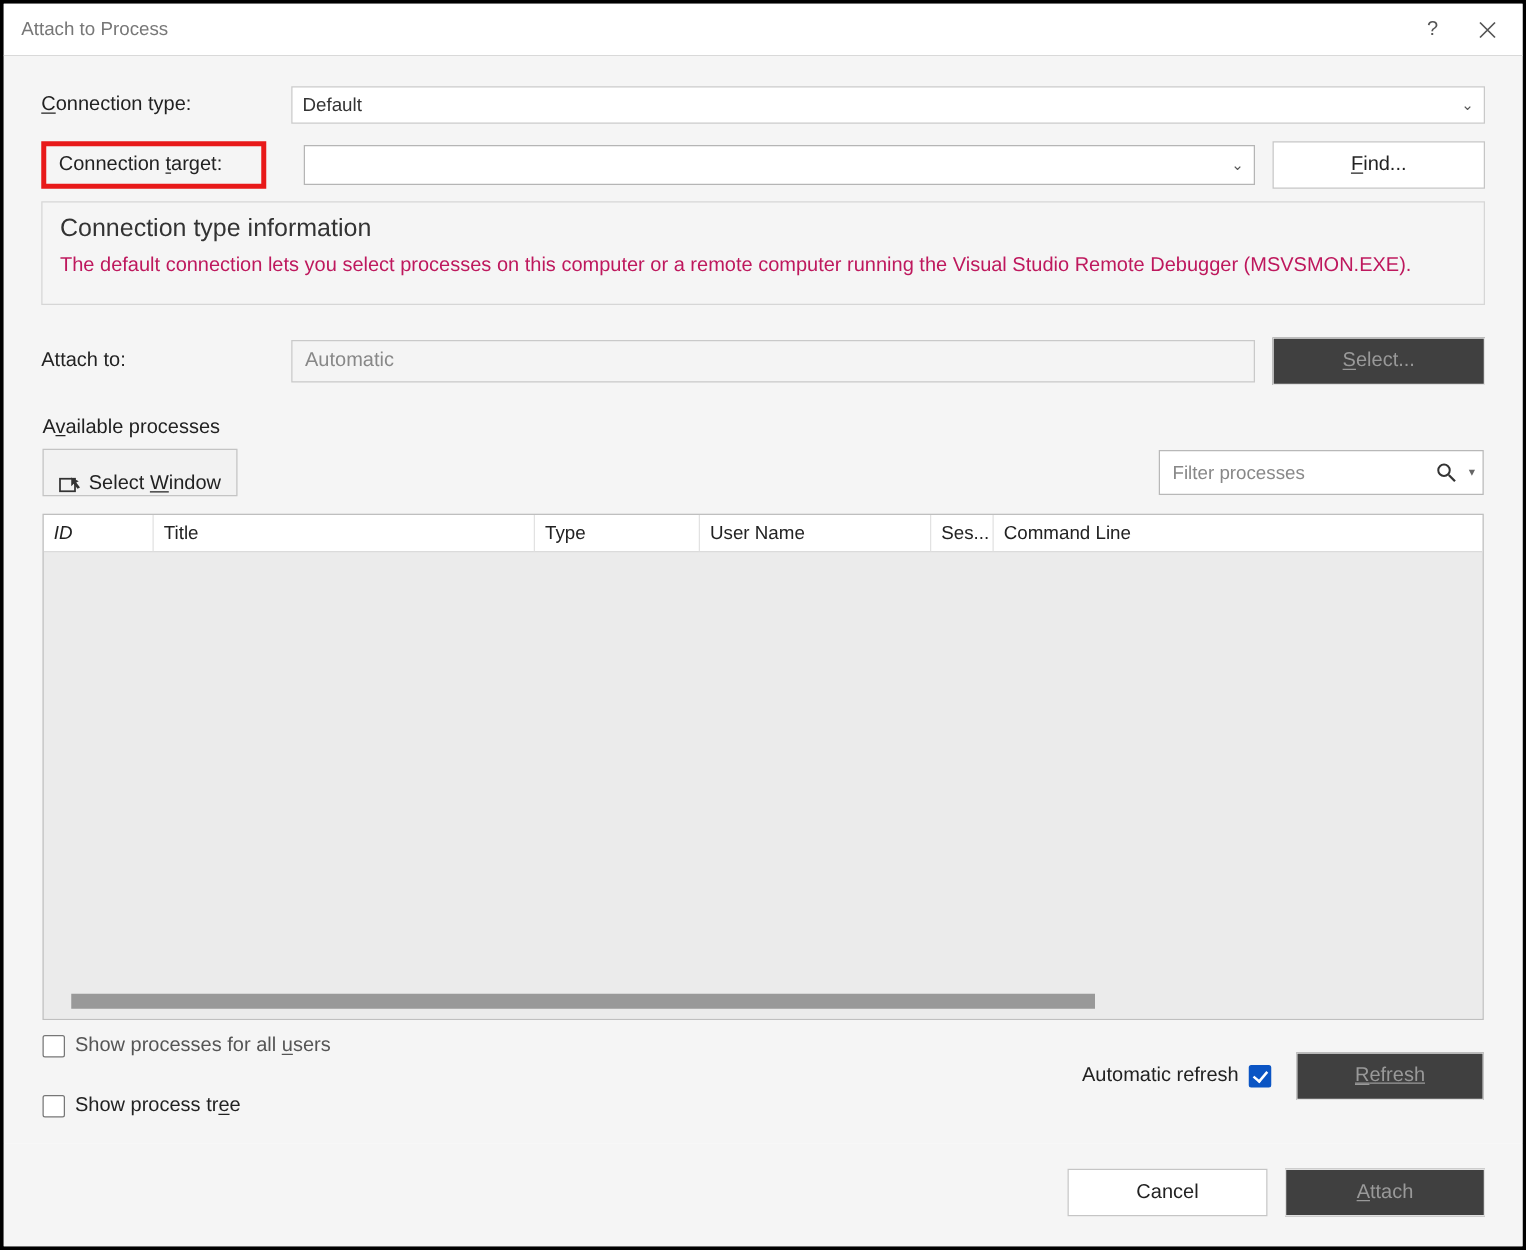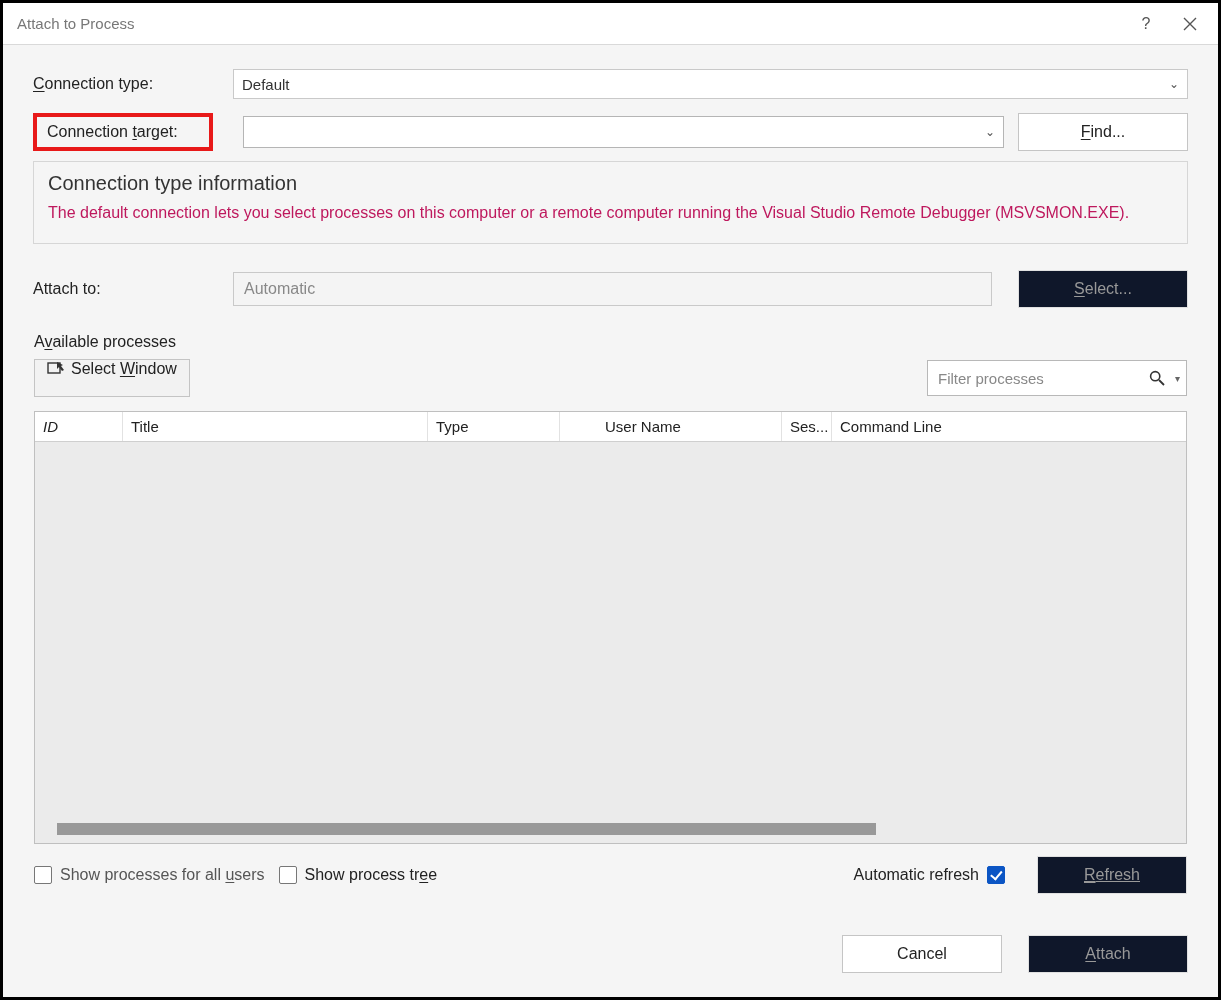--- a/index.html
+++ b/index.html
@@ -75,21 +75,21 @@
   .btn {
     height: 38px;
     min-width: 170px;
     background:#fff;
     border:1px solid #c5c5c5;
     display:flex; align-items:center; justify-content:center;
     font-size:16px;
     color:#222;
     padding: 0 14px;
   }
-  .btn.ghost { color:#999; background:#0f172a; border:1px solid #e0e0e0;margin-left:12px; }
+  .btn.ghost { color:#999; background:#404040; border:1px solid #e0e0e0; }
 
   .groupbox {
     border:1px solid #d6d6d6;
     padding: 10px 14px 18px 14px;
     margin-top: 4px;
   }
   .group-title {
     font-size:20px;
     color:#333;
     margin-bottom: 6px;
@@ -120,21 +120,21 @@
   .proc-title { font-size:16px; color:#222; margin-bottom:8px; }
   .proc-toolbar {
     display:flex; align-items:center; gap:10px;
   }
   .proc-toolbar .spacer { flex:1; }
   .select-window-btn {
     height:38px;
     background:#f2f2f2;
     border:1px solid #c4c4c4;
     padding: 0 12px;
-    display:flex; align-items:flex-start; gap:6px;
+    display:flex; align-items:flex-end; gap:6px;
     font-size:16px; color:#222;
   }
   .filter-box {
     width: 260px; height:36px;
     background:#fff; border:1px solid #b8b8b8;
     display:flex; align-items:center;
     padding: 0 6px 0 10px;
     font-size:15px; color:#888;
   }
   .filter-box .spacer { flex:1; }
@@ -162,21 +162,21 @@
     position:relative;
   }
   .gh.sort::after {
     content:"";
     position:absolute; top:3px; left:86px;
     border-left:5px solid transparent;
     border-right:5px solid transparent;
     border-bottom:6px solid #888;
   }
   .gh1{width:185px;} .gh2{width:88px;font-style:italic;} .gh3{width:305px;}
-  .gh4{width:132px;} .gh5{width:185px;margin-left:37px;} .gh6{width:50px;} .gh7{flex:1; border-right:none;}
+  .gh4{width:132px;} .gh5{width:185px;} .gh6{width:50px;} .gh7{flex:1; border-right:none;}
   .grid-body { flex:1; background:#ebebeb; position:relative; }
   .h-scroll {
     position:absolute; left:22px; bottom:8px; right:310px;
     height:12px; background:#999;
   }
 
   .below-grid {
     display:flex; align-items:center;
     margin-top:12px; gap:20px;
   }
@@ -308,21 +308,21 @@
           <div class="gh gh7">
               <span>Command Line</span>
             </div>
         </div>
         <div class="grid-body">
           <div class="h-scroll"></div>
         </div>
       </div>
 
       <div class="below-grid">
-        <div style="display:flex; flex-direction:row; gap:14px;">
+        <div style="display:flex; flex-direction:column; gap:30px;">
           <label class="checkbox-row">
             <span class="chk"></span>
             <span>Show processes for all <span class="u">u</span>sers</span>
           </label>
           <label class="checkbox-row dark">
             <span class="chk"></span>
             <span>Show process tr<span class="u">e</span>e</span>
           </label>
         </div>
         <span style="flex:1"></span>

